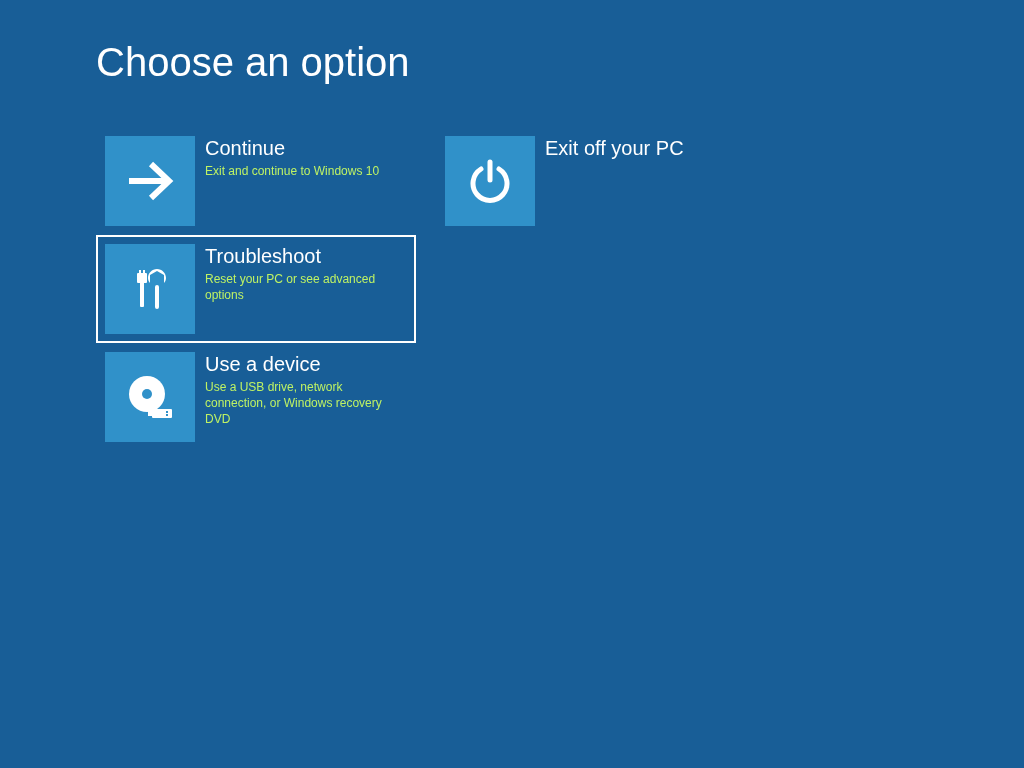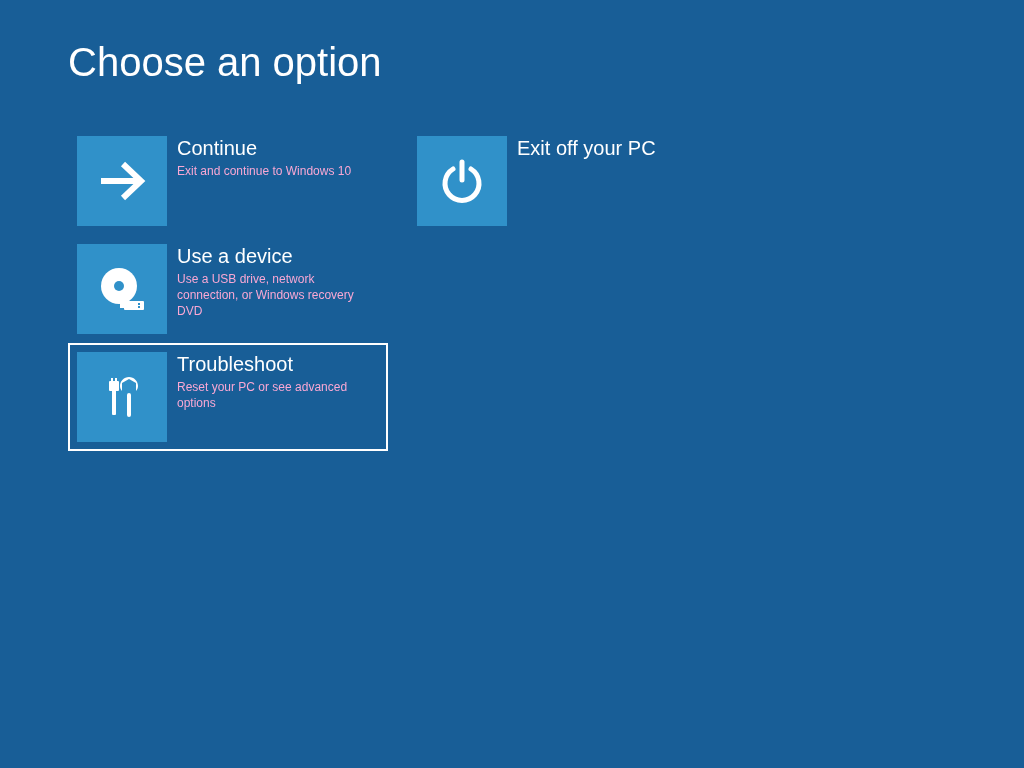--- a/index.html
+++ b/index.html
@@ -9,21 +9,21 @@
     }
     body {
       width: 1024px;
       height: 768px;
       background-color: #185e97;
       font-family: "Segoe UI", "Segoe UI Light", Arial, sans-serif;
       color: #ffffff;
       overflow: hidden;
     }
     .container {
-      padding-left: 68px;
+      padding-left: 96px;
       padding-top: 40px;
     }
     .page-title {
       font-size: 40px;
       font-weight: 300;
       letter-spacing: 0px;
       margin-bottom: 42px;
     }
     .options-grid {
       display: flex;
@@ -67,21 +67,21 @@
     .tile-title {
       font-size: 20px;
       font-weight: 300;
       line-height: 1.2;
       margin-bottom: 3px;
     }
     .tile-description {
       font-size: 12px;
       font-weight: 400;
       line-height: 1.35;
-      color: #f9a8d4;
+      color: #bef264;
       max-width: 200px;
     }
     svg {
       display: block;
     }
   </style>
 </head>
 <body>
 
 <div class="container">
@@ -98,53 +98,53 @@
               <polyline points="28,10 46,27 28,44" stroke-linejoin="miter"></polyline>
             </g>
           </svg>
         </div>
         <div class="tile-text">
           <div class="tile-title">Continue</div>
           <div class="tile-description">Exit and continue to Windows 10</div>
         </div>
       </div>
 
-      <div class="option-tile">
-        <div class="tile-icon">
-          <svg width="56" height="56" viewBox="0 0 56 56">
-            <circle cx="25" cy="25" r="18" fill="#ffffff"></circle>
-            <circle cx="25" cy="25" r="5" fill="#3091c9"></circle>
-            <rect x="30" y="40" width="20" height="9" rx="1" fill="#ffffff"></rect>
-            <rect x="26" y="42" width="5" height="5" fill="#ffffff"></rect>
-            <rect x="44" y="42" width="2" height="2" fill="#3091c9"></rect>
-            <rect x="44" y="45" width="2" height="2" fill="#3091c9"></rect>
-          </svg>
-        </div>
-        <div class="tile-text">
-          <div class="tile-title">Use a device</div>
-          <div class="tile-description">Use a USB drive, network connection, or Windows recovery DVD</div>
-        </div>
-      </div>
-
       <div class="option-tile selected">
         <div class="tile-icon">
           <svg width="52" height="52" viewBox="0 0 52 52">
             <g fill="#ffffff">
               <rect x="16" y="18" width="4" height="26" rx="1"></rect>
               <rect x="13" y="10" width="10" height="10" rx="1"></rect>
               <rect x="15" y="7" width="2" height="5"></rect>
               <rect x="19" y="7" width="2" height="5"></rect>
               <rect x="31" y="22" width="4" height="24" rx="2"></rect>
               <path d="M 33 6 C 28 6 24 10 24 15 C 24 17 25 19 26 20 L 26 12 L 33 8 L 40 12 L 40 20 C 41 19 42 17 42 15 C 42 10 38 6 33 6 Z"></path>
             </g>
           </svg>
         </div>
         <div class="tile-text">
           <div class="tile-title">Troubleshoot</div>
           <div class="tile-description">Reset your PC or see advanced options</div>
+        </div>
+      </div>
+
+      <div class="option-tile">
+        <div class="tile-icon">
+          <svg width="56" height="56" viewBox="0 0 56 56">
+            <circle cx="25" cy="25" r="18" fill="#ffffff"></circle>
+            <circle cx="25" cy="25" r="5" fill="#3091c9"></circle>
+            <rect x="30" y="40" width="20" height="9" rx="1" fill="#ffffff"></rect>
+            <rect x="26" y="42" width="5" height="5" fill="#ffffff"></rect>
+            <rect x="44" y="42" width="2" height="2" fill="#3091c9"></rect>
+            <rect x="44" y="45" width="2" height="2" fill="#3091c9"></rect>
+          </svg>
+        </div>
+        <div class="tile-text">
+          <div class="tile-title">Use a device</div>
+          <div class="tile-description">Use a USB drive, network connection, or Windows recovery DVD</div>
         </div>
       </div>
 
     </div>
 
     <div class="options-column">
 
       <div class="option-tile">
         <div class="tile-icon">
           <svg width="50" height="50" viewBox="0 0 50 50">

